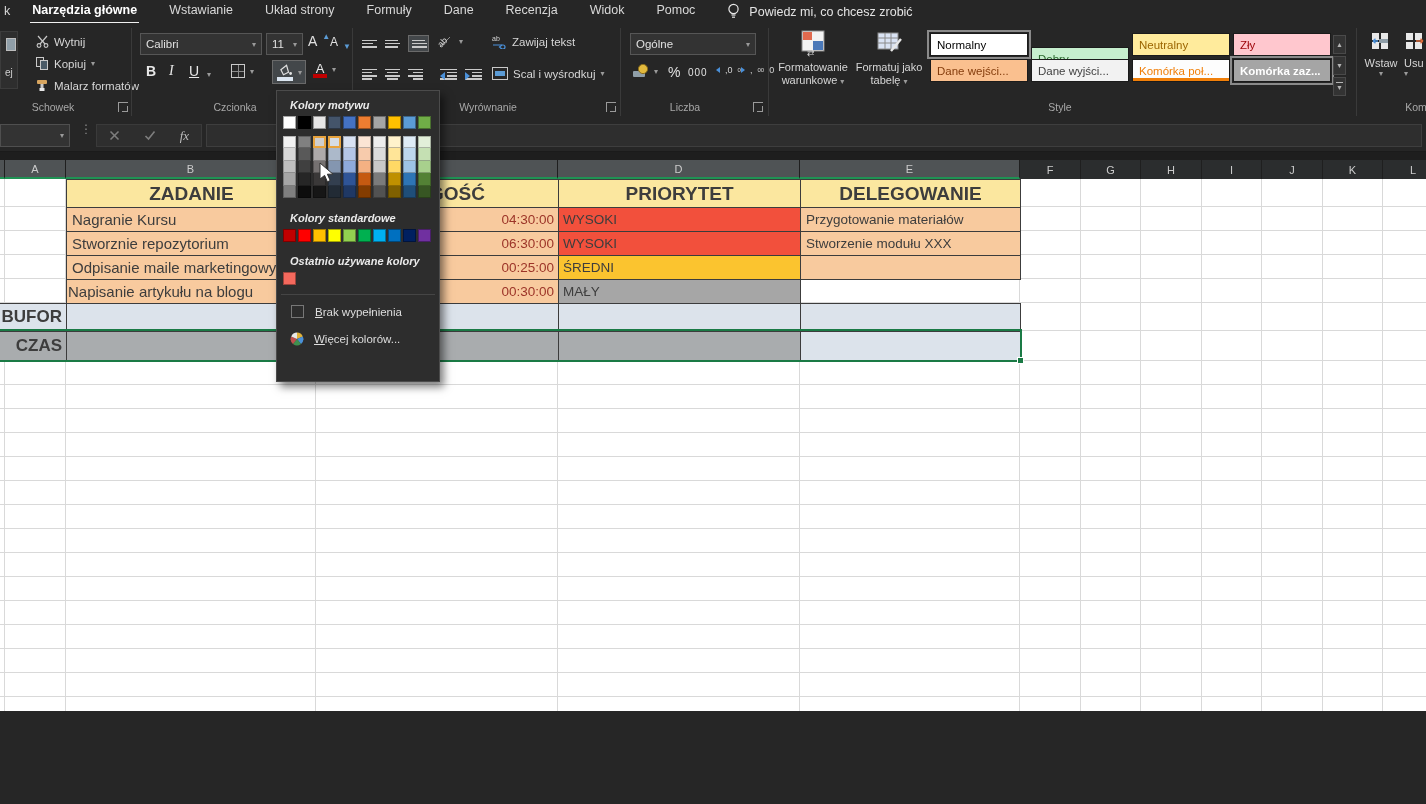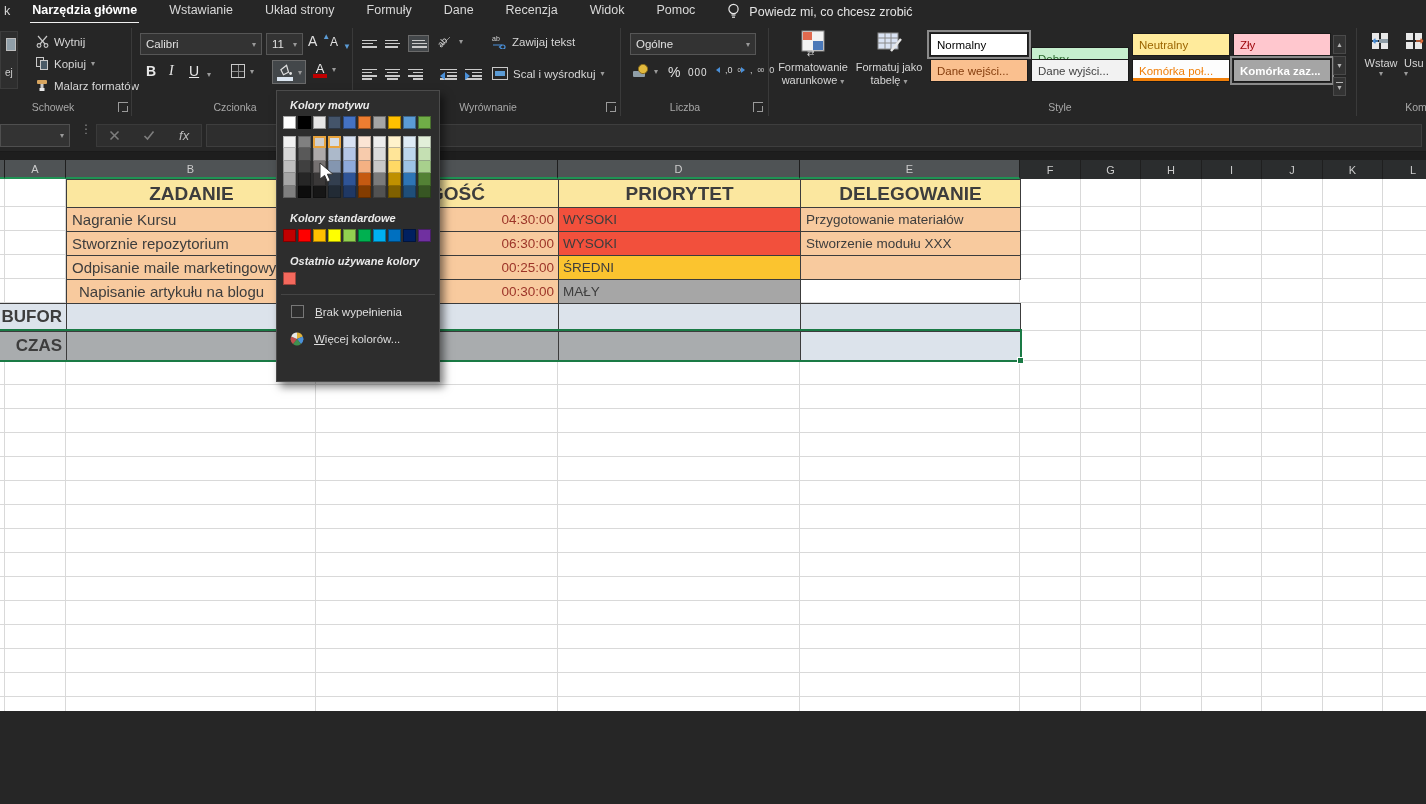--- a/index.html
+++ b/index.html
@@ -356,21 +356,21 @@
       </div>
     <div class="dots">⋮</div>
     <div id="fbtns">
       <svg width="11" height="11" viewBox="0 0 11 11">
         <line x1="1.5" y1="1.5" x2="9.5" y2="9.5" stroke="#7e7e7e" stroke-width="1.6"></line>
         <line x1="9.5" y1="1.5" x2="1.5" y2="9.5" stroke="#7e7e7e" stroke-width="1.6"></line>
       </svg>
       <svg width="12" height="11" viewBox="0 0 12 11">
         <path d="M1.5 6 L4.5 9 L10.5 1.5" fill="none" stroke="#7e7e7e" stroke-width="1.6"></path>
       </svg>
-      <span style="font-size:13px;font-style:italic;font-family:Liberation Sans, sans-serif;color:#bdbdbd;text-align:right;">fx</span>
+      <span style="font-size:13px;font-style:italic;font-family:Liberation Serif, serif;color:#bdbdbd;text-align:right;">fx</span>
     </div>
     <div id="fmlfield"></div>
   </div>
 
   <div id="gapstrip"></div>
 
   <div id="colheaders">
       <div class="colhead sel" style="left: 0px; width: 5px;"></div>
       <div class="colhead sel" style="left: 5px; width: 61px;">A</div>
       <div class="colhead sel" style="left: 66px; width: 250px;">B</div>
@@ -433,21 +433,21 @@
       <div class="cell" style="left: 558px; top: 28px; width: 243px; height: 25px; background: rgb(242, 80, 60); font-size: 13.5px; color: rgb(61, 61, 61); display: flex; align-items: center; padding-left: 4px;">WYSOKI</div>
       <div class="cell" style="left: 800px; top: 28px; width: 221px; height: 25px; background: rgb(248, 202, 158); font-size: 13.5px; color: rgb(61, 61, 61); display: flex; align-items: center; padding-left: 5px;">Przygotowanie materiałów</div>
       <div class="cell" style="left: 66px; top: 52px; width: 251px; height: 25px; background: rgb(248, 202, 158); font-size: 15px; color: rgb(61, 61, 61); display: flex; align-items: center; padding-left: 5px;">Stworznie repozytorium</div>
       <div class="cell" style="left: 316px; top: 52px; width: 243px; height: 25px; background: rgb(248, 202, 158); font-size: 13.5px; color: rgb(156, 52, 40); display: flex; align-items: center; justify-content: flex-end; padding-right: 4px;">06:30:00</div>
       <div class="cell" style="left: 558px; top: 52px; width: 243px; height: 25px; background: rgb(242, 80, 60); font-size: 13.5px; color: rgb(61, 61, 61); display: flex; align-items: center; padding-left: 4px;">WYSOKI</div>
       <div class="cell" style="left: 800px; top: 52px; width: 221px; height: 25px; background: rgb(248, 202, 158); font-size: 13.5px; color: rgb(61, 61, 61); display: flex; align-items: center; padding-left: 5px;">Stworzenie modułu XXX</div>
       <div class="cell" style="left: 66px; top: 76px; width: 251px; height: 25px; background: rgb(248, 202, 158); font-size: 15px; color: rgb(61, 61, 61); display: flex; align-items: center; padding-left: 5px;">Odpisanie maile marketingowych</div>
       <div class="cell" style="left: 316px; top: 76px; width: 243px; height: 25px; background: rgb(248, 202, 158); font-size: 13.5px; color: rgb(156, 52, 40); display: flex; align-items: center; justify-content: flex-end; padding-right: 4px;">00:25:00</div>
       <div class="cell" style="left: 558px; top: 76px; width: 243px; height: 25px; background: rgb(251, 196, 47); font-size: 13.5px; color: rgb(61, 61, 61); display: flex; align-items: center; padding-left: 4px;">ŚREDNI</div>
       <div class="cell" style="left: 800px; top: 76px; width: 221px; height: 25px; background: rgb(248, 202, 158); font-size: 13.5px; color: rgb(61, 61, 61); display: flex; align-items: center; padding-left: 5px;"></div>
-      <div class="cell" style="left: 66px; top: 100px; width: 251px; height: 25px; background: rgb(248, 202, 158); font-size: 15px; color: rgb(61, 61, 61); display: flex; align-items: center; padding-left: 12px;">Napisanie artykułu na blogu</div>
+      <div class="cell" style="left: 66px; top: 100px; width: 251px; height: 25px; background: rgb(248, 202, 158); font-size: 15px; color: rgb(61, 61, 61); display: flex; align-items: center; padding-left: 1px;">Napisanie artykułu na blogu</div>
       <div class="cell" style="left: 316px; top: 100px; width: 243px; height: 25px; background: rgb(248, 202, 158); font-size: 13.5px; color: rgb(156, 52, 40); display: flex; align-items: center; justify-content: flex-end; padding-right: 4px;">00:30:00</div>
       <div class="cell" style="left: 558px; top: 100px; width: 243px; height: 25px; background: rgb(166, 166, 166); font-size: 13.5px; color: rgb(61, 61, 61); display: flex; align-items: center; padding-left: 4px;">MAŁY</div>
       <div class="cell" style="left: 0px; top: 124px; width: 801px; height: 29px; background: rgb(220, 227, 235); border-left: none;"></div>
       <div class="cell" style="left: 800px; top: 124px; width: 221px; height: 29px; background: rgb(220, 227, 235);"></div>
       <div style="position: absolute; left: 66px; top: 124px; width: 1px; height: 28px; background: rgb(60, 60, 60);"></div>
       <div style="position: absolute; left: 316px; top: 124px; width: 1px; height: 28px; background: rgb(60, 60, 60);"></div>
       <div style="position: absolute; left: 558px; top: 124px; width: 1px; height: 28px; background: rgb(60, 60, 60);"></div>
       <div style="position: absolute; left: 0px; top: 124px; width: 66px; height: 28px; display: flex; align-items: center; justify-content: flex-end; padding-right: 4px; font-weight: bold; font-size: 17px; color: rgb(61, 61, 61); overflow: visible; white-space: nowrap;">BUFOR</div>
       <div class="cell" style="left: 0px; top: 152px; width: 801px; height: 31px; background: rgb(169, 172, 174); border-left: none;"></div>
       <div class="cell" style="left: 800px; top: 152px; width: 221px; height: 31px; background: rgb(220, 227, 235);"></div>

